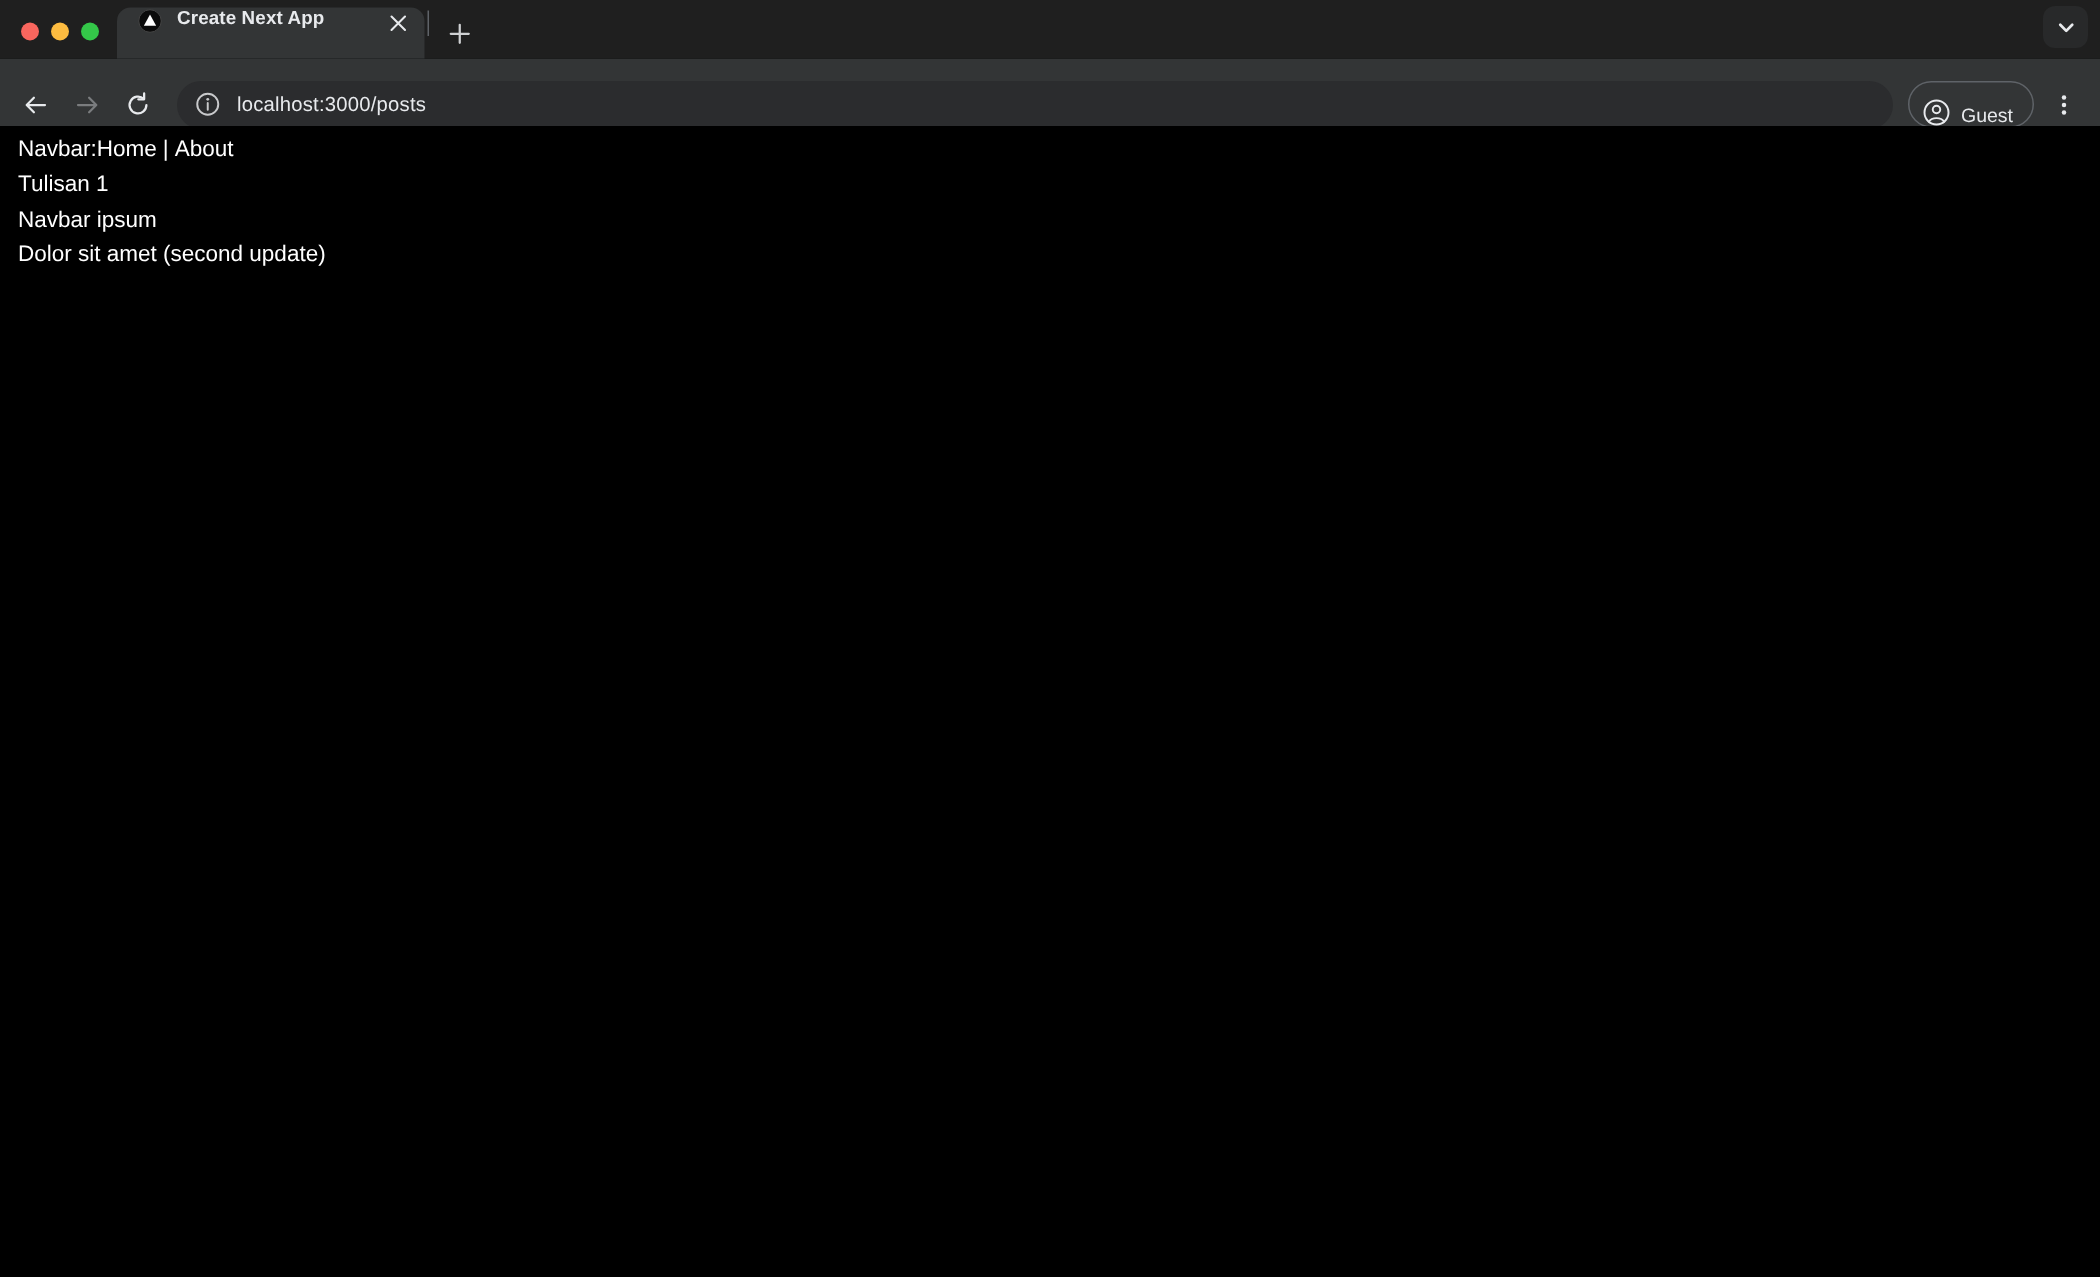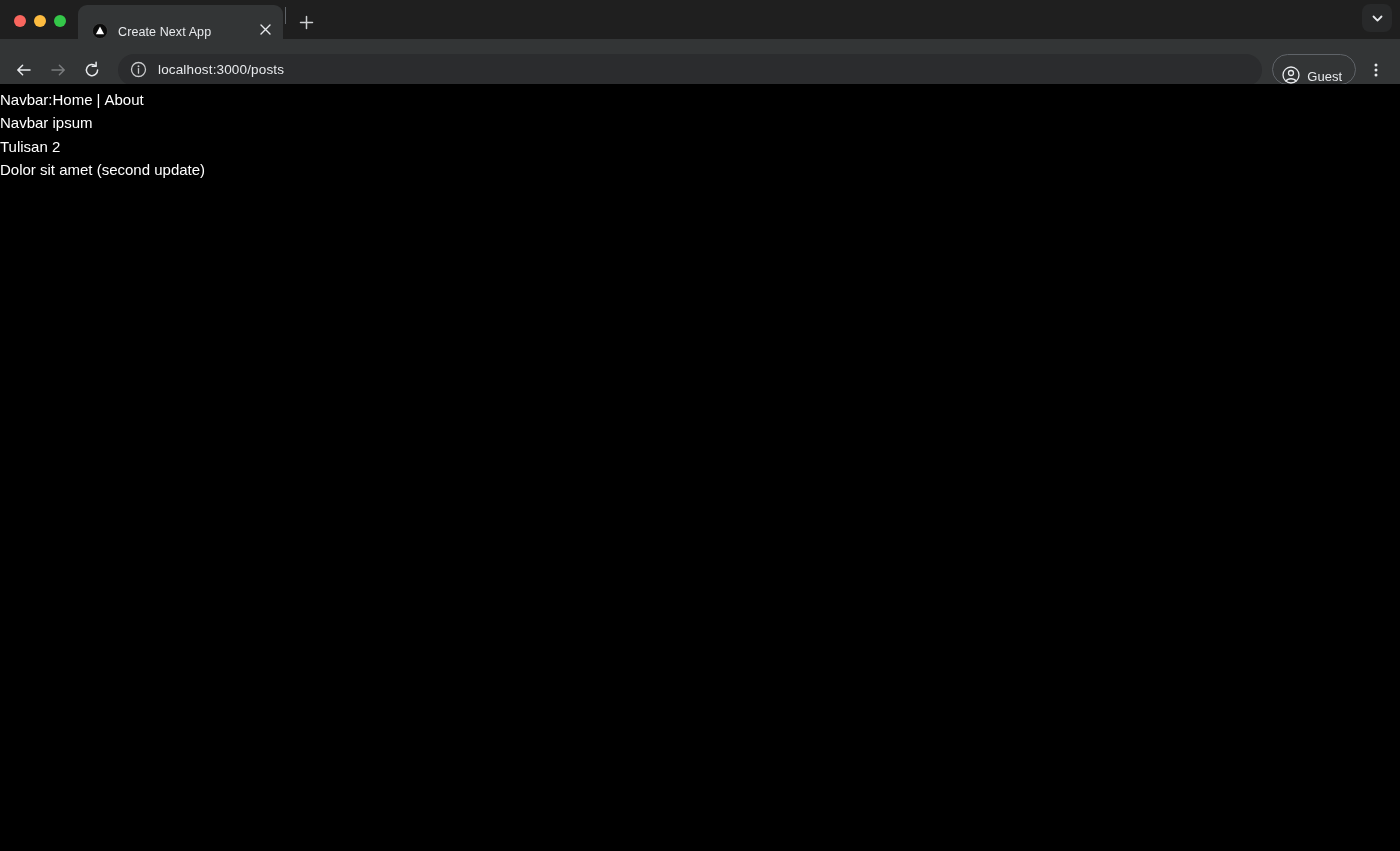--- a/index.html
+++ b/index.html
@@ -20,24 +20,24 @@
     display:flex; align-items:flex-end; flex:0 0 39px;
     position:relative; padding-right:4px;
   }
   .traffic { display:flex; align-items:center; gap:8px; padding:0 12px 12px 14px; }
   .light { width:12px; height:12px; border-radius:50%; }
   .light.red    { background:#f9665e; }
   .light.yellow { background:#fdbc40; }
   .light.green  { background:#34c749; }
 
   .tab {
-    height:34px; display:flex; align-items:flex-end;
+    height:34px; display:flex; align-items:flex-start;
     border-radius:9px 9px 0 0;
     padding:0 8px 0 13px;
-    position:relative; min-width:0;
+    position:relative; min-width:0;font-weight:bold;
   }
   .tab.active { background:#333536; width:205px; }
   .tab.inactive { background:transparent; width:228px; }
 
   .favicon { width:17px; height:17px; flex:0 0 17px; display:flex; align-items:center; justify-content:center; margin-right:10px; }
   .tab-title {
     font-size:12.5px; color:#e8eaed; white-space:nowrap;
     overflow:hidden; text-overflow:ellipsis; flex:1;
     letter-spacing:.1px;
   }
@@ -81,21 +81,21 @@
   }
   .profile-label { font-size:13px; color:#e8eaed; white-space:nowrap; }
   .kebab { width:28px; height:32px; display:flex; align-items:center; justify-content:center; flex:0 0 28px; margin-left:4px; }
 
   
   .viewport { flex:1; background:#000; overflow:hidden; position:relative; }
   .page { padding:0; }
   .page-line {
     color:#ffffff; font-size:15px; line-height:23.3px;
     white-space:nowrap; font-weight:400;
-    padding-left:0;
+    padding-left:12px;
   }
   .page-line:first-child { padding-top:4px; }
   .nav-sep { padding:0 4px; }
   a.navlink { color:#ffffff; text-decoration:none; }
 
   svg { display:block; }
 </style>
 </head>
 <body>
 
@@ -190,20 +190,20 @@
         <circle cx="8" cy="13" r="1.5" fill="#e8eaed"></circle>
       </svg>
     </div>
   </div>
 
   <div class="viewport">
     <div class="page">
 
       <div class="page-line"><span>Navbar:</span><a class="navlink" href="#">Home</a><span class="nav-sep">|</span><a class="navlink" href="#">About</a></div>
 
+      <div class="page-line">Tulisan 1</div>
       <div class="page-line">Navbar ipsum</div>
-      <div class="page-line">Tulisan 2</div>
       <div class="page-line">Dolor sit amet (second update)</div>
 
     </div>
   </div>
 
 </div>
 
 </body></html>

